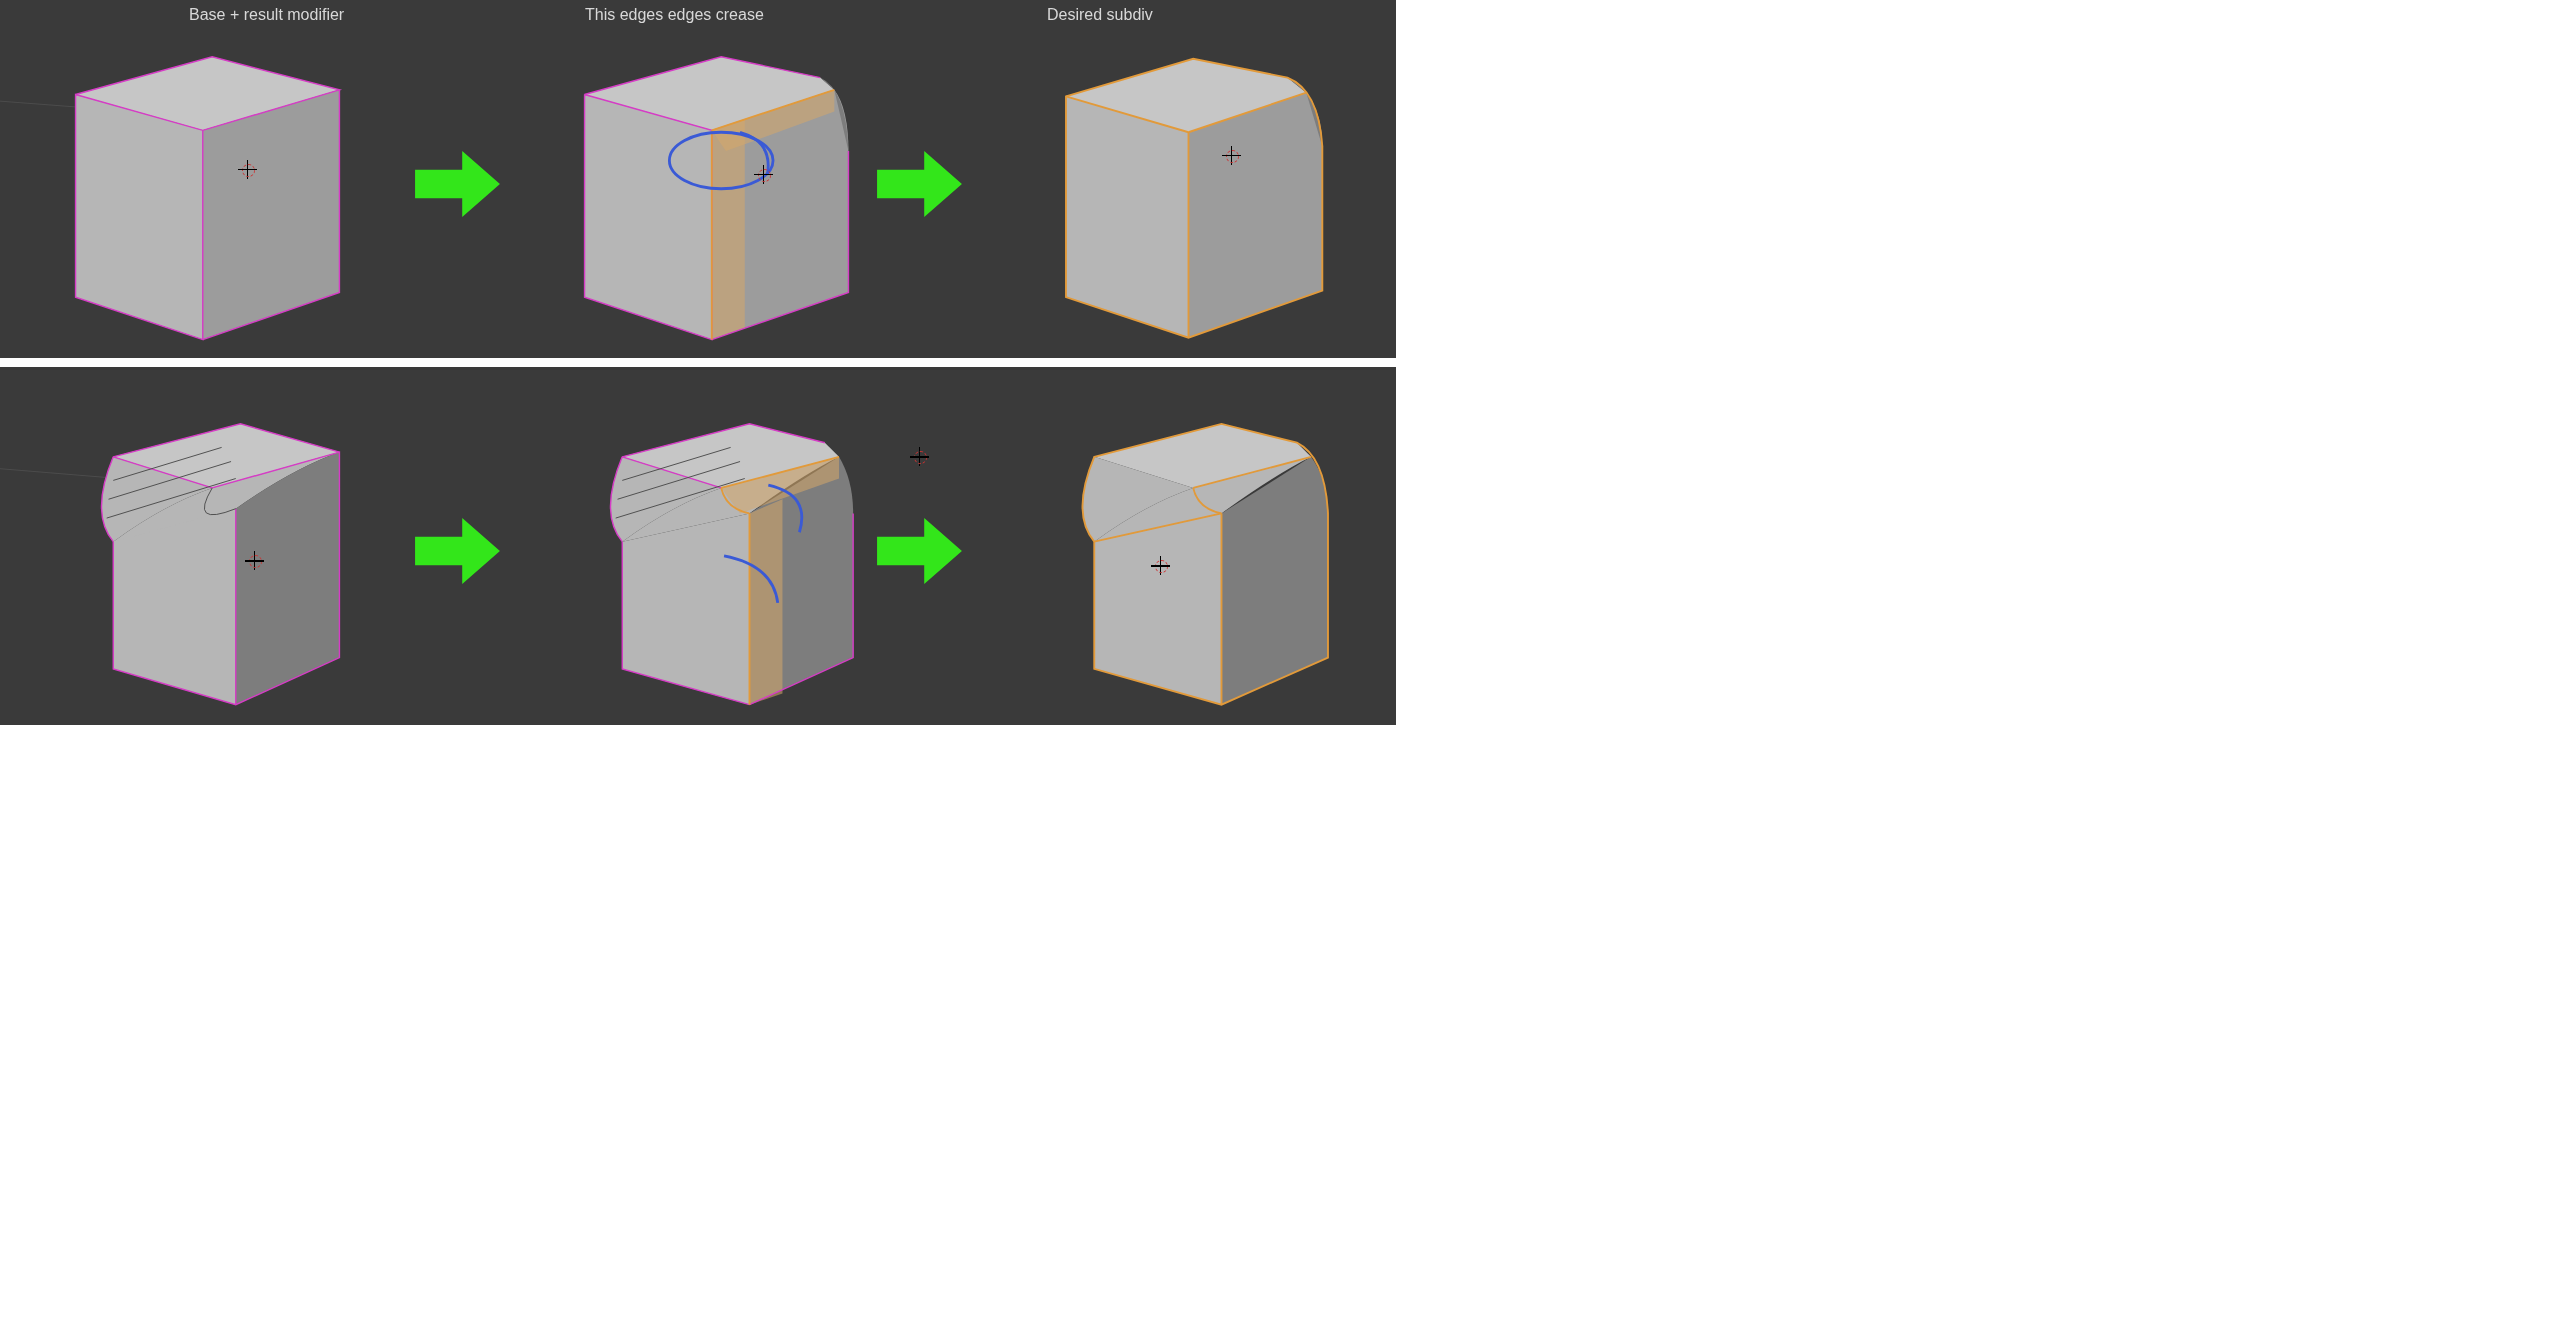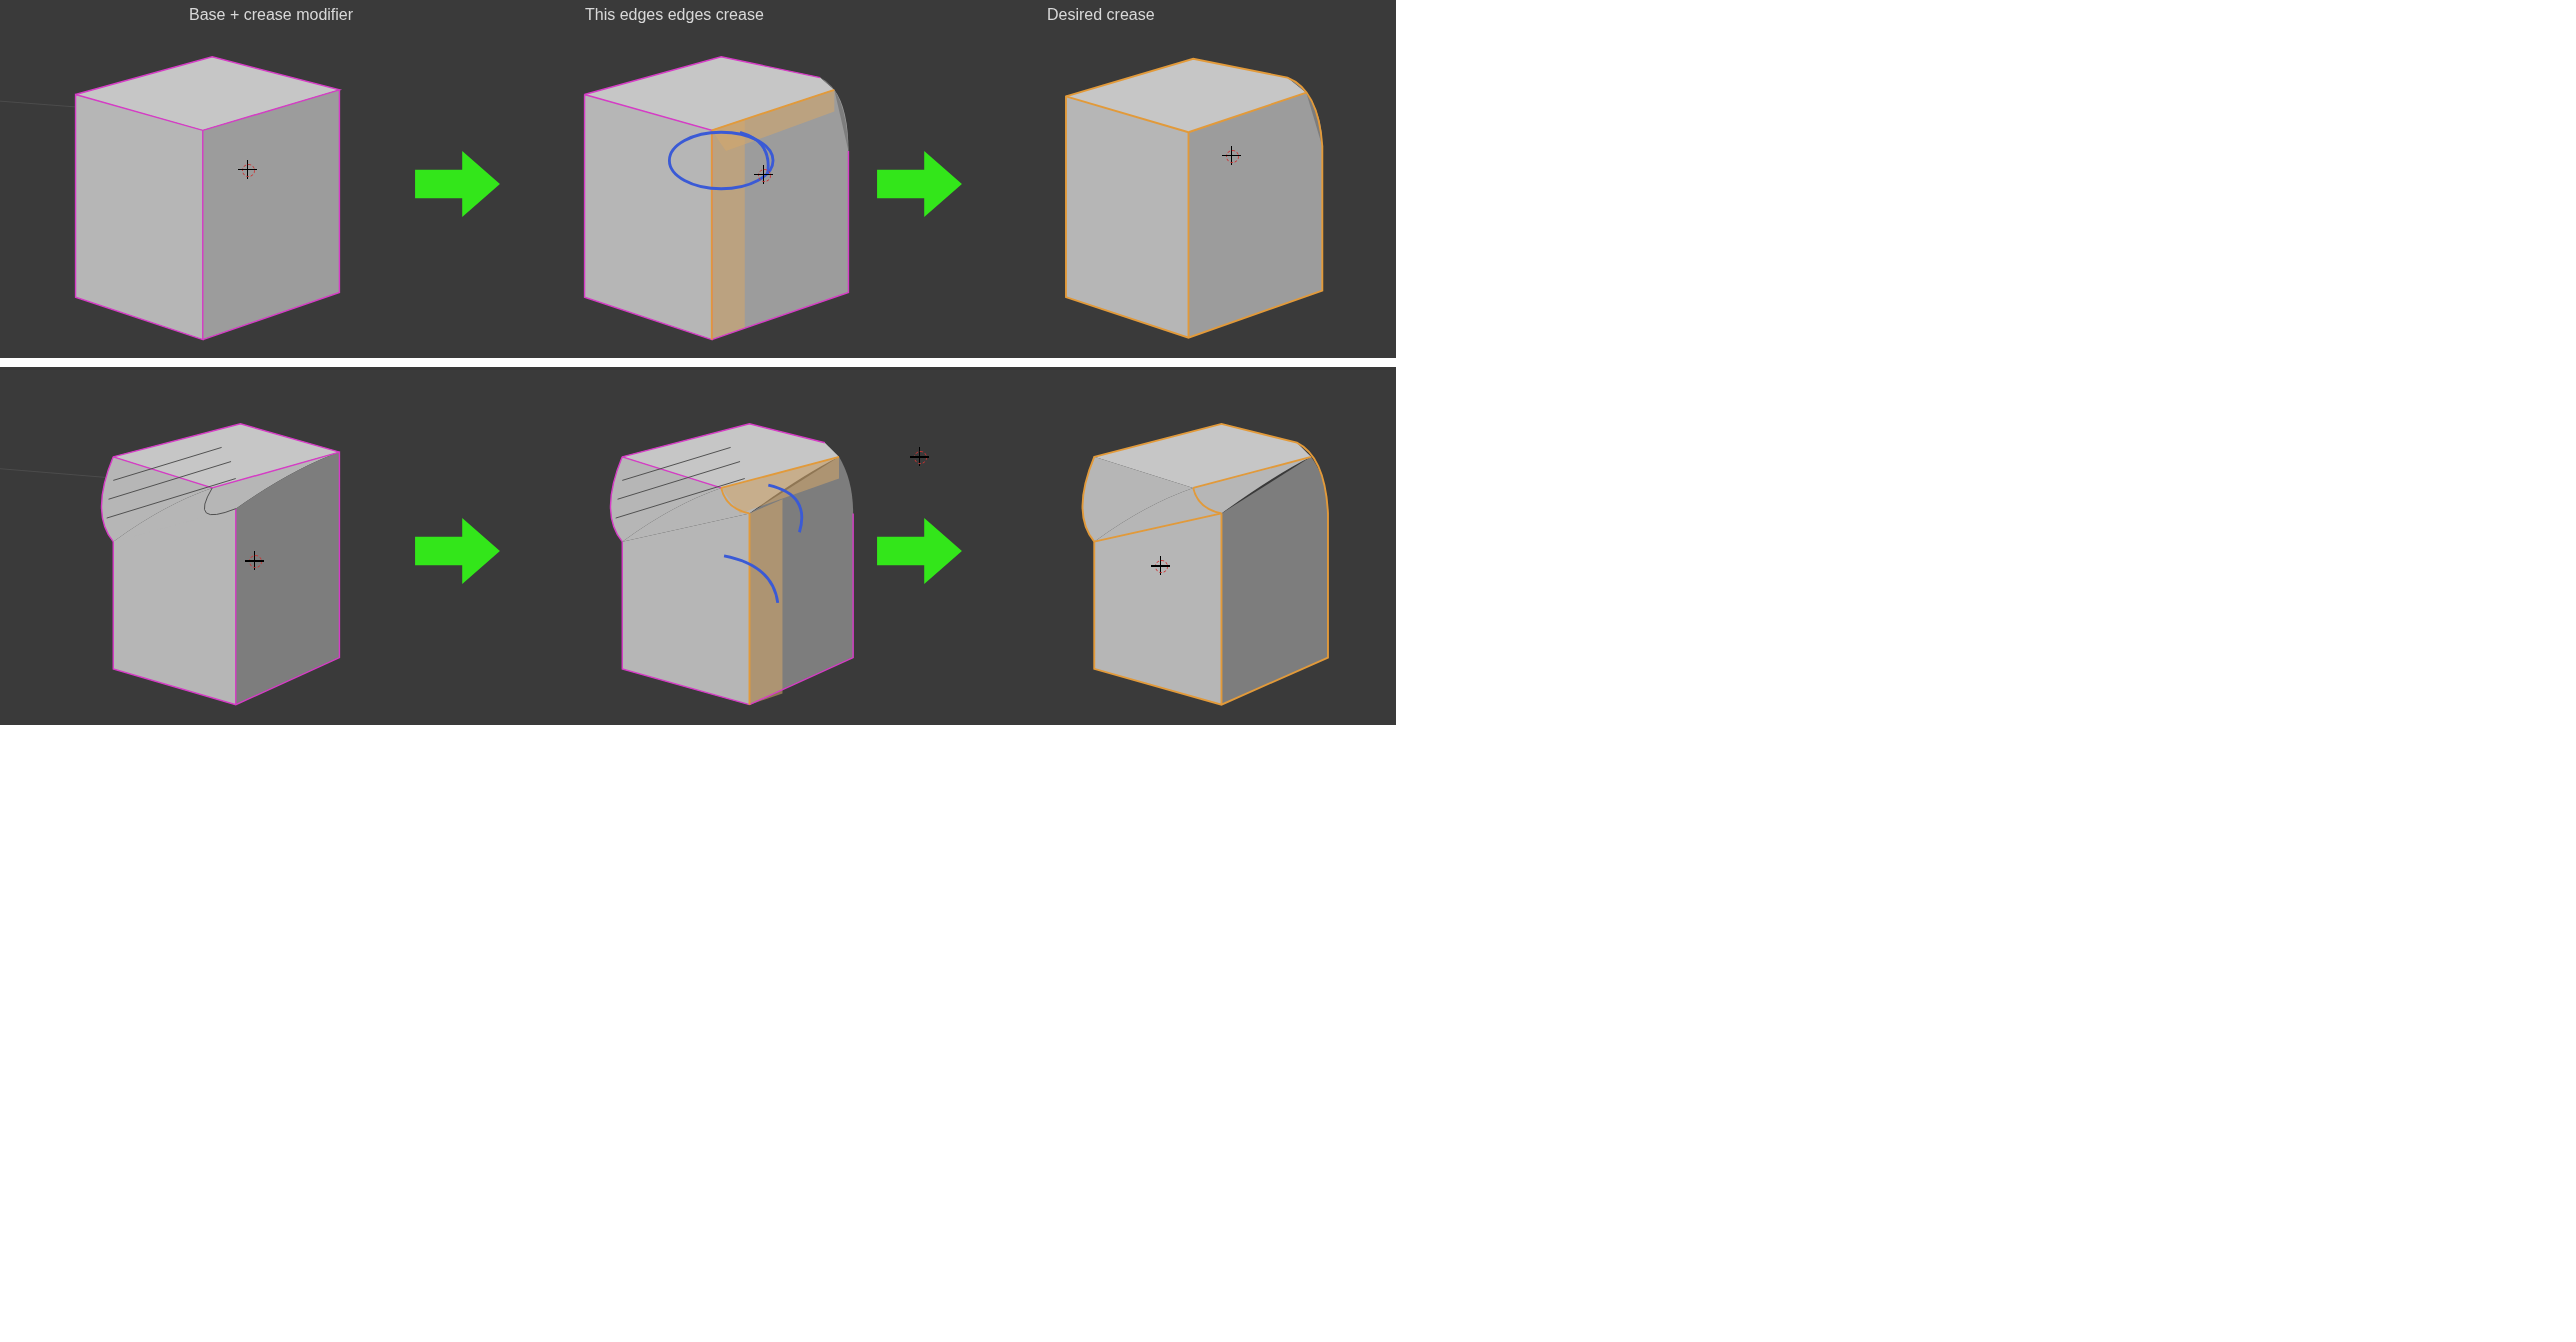--- a/index.html
+++ b/index.html
@@ -45,23 +45,23 @@
 
     <svg class="grid" viewBox="0 0 300 150" width="283" height="141">
       <line x1="-100" y1="260" x2="1600" y2="130" class="axis-r"></line>
       <line x1="-100" y1="150" x2="1600" y2="260" class="axis-g"></line>
       <line x1="-100" y1="310" x2="1600" y2="180"></line>
       <line x1="-100" y1="210" x2="1600" y2="80"></line>
       <line x1="-100" y1="100" x2="1600" y2="230"></line>
       <line x1="-100" y1="200" x2="1600" y2="330"></line>
     </svg>
 
-    <div class="label" style="left:189px">Base + crease modifier</div>
+    <div class="label" style="left:189px">Base + result modifier</div>
     <div class="label" style="left:585px">This edges edges crease</div>
-    <div class="label" style="left:1047px">Desired crease</div>
+    <div class="label" style="left:1047px">Desired subdiv</div>
 
     <div class="cell c1">
       <div class="shape">
         <svg viewBox="0 0 340 330">
 
           <polygon class="face top" points="30,60 175,20 310,55 165,98"></polygon>
           <polygon class="face" points="30,60 165,98 165,320 30,275"></polygon>
           <polygon class="face side" points="165,98 310,55 310,270 165,320"></polygon>
 
           <g class="edge">

